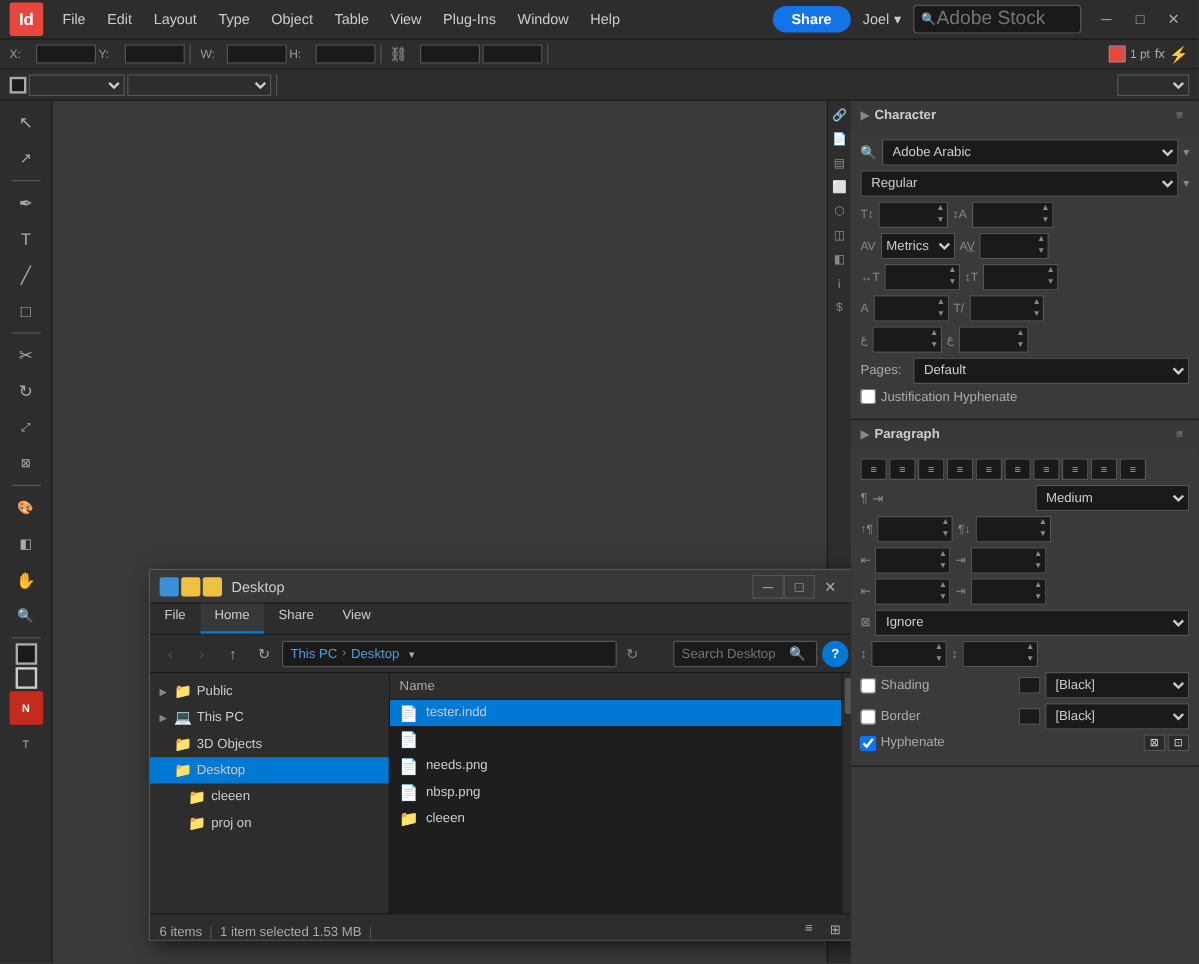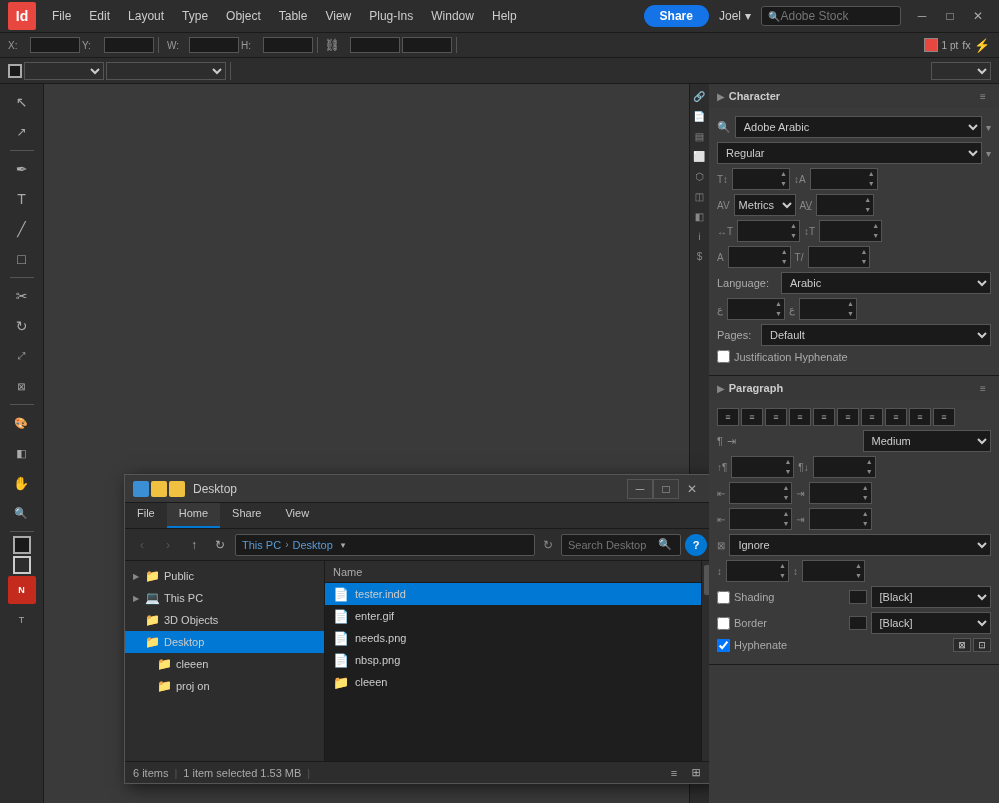--- a/index.html
+++ b/index.html
@@ -6,21 +6,21 @@
     body { width: 999px; height: 803px; background: #3a3a3a; font-family: 'Segoe UI', Arial, sans-serif; font-size: 11px; color: #ccc; overflow: hidden; }
 
     
     .menu-bar { display: flex; align-items: center; height: 32px; background: #2d2d2d; padding: 0 8px; gap: 2px; }
     .menu-logo { width: 28px; height: 28px; background: #e8473f; display: flex; align-items: center; justify-content: center; color: white; font-weight: bold; font-size: 14px; margin-right: 6px; border-radius: 2px; }
     .menu-item { padding: 4px 8px; color: #ccc; cursor: pointer; font-size: 12px; }
     .menu-spacer { flex: 1; }
     .share-btn { background: #1473e6; color: white; padding: 4px 16px; border-radius: 12px; cursor: pointer; font-size: 12px; font-weight: 600; }
     .user-btn { display: flex; align-items: center; gap: 4px; padding: 4px 8px; color: #ccc; cursor: pointer; font-size: 12px; }
     .search-bar { display: flex; align-items: center; background: #1a1a1a; border: 1px solid #555; border-radius: 3px; padding: 2px 6px; width: 140px; }
-    .search-bar input { background: none; border: none; color: #ccc; font-size: 12px; width: 100%; outline: none; }
+    .search-bar input { background: none; border: none; color: #ccc; font-size: 16px; width: 100%; outline: none; }
 
     
     .toolbar { height: 28px; background: #2d2d2d; border-top: 1px solid #1a1a1a; border-bottom: 1px solid #1a1a1a; display: flex; align-items: center; padding: 0 4px; gap: 4px; }
     .toolbar-section { display: flex; align-items: center; gap: 2px; padding: 0 4px; border-right: 1px solid #555; }
     .toolbar-label { color: #999; font-size: 10px; width: 20px; }
     .toolbar-input { background: #1a1a1a; border: 1px solid #555; color: #ccc; font-size: 10px; width: 50px; height: 16px; padding: 0 2px; }
     .toolbar-icon { width: 20px; height: 20px; display: flex; align-items: center; justify-content: center; color: #aaa; cursor: pointer; font-size: 10px; }
     .toolbar-dropdown { background: #2d2d2d; border: 1px solid #555; color: #ccc; font-size: 10px; height: 18px; padding: 0 2px; width: 80px; }
 
     
@@ -65,42 +65,42 @@
     .ribbon-tab { padding: 4px 12px; font-size: 11px; color: #ccc; cursor: pointer; }
     .ribbon-tab.active { background: #383838; border-bottom: 2px solid #0078d4; }
 
     .explorer-nav { display: flex; align-items: center; height: 32px; background: #2d2d2d; padding: 0 6px; border-bottom: 1px solid #1a1a1a; gap: 4px; }
     .nav-btn { width: 22px; height: 22px; display: flex; align-items: center; justify-content: center; color: #aaa; cursor: pointer; border-radius: 2px; font-size: 12px; }
     .nav-btn.disabled { color: #555; cursor: default; }
     .address-bar { flex: 1; display: flex; align-items: center; background: #1a1a1a; border: 1px solid #555; height: 22px; padding: 0 6px; border-radius: 2px; gap: 4px; overflow: hidden; }
     .address-segment { color: #5b9bd5; font-size: 11px; cursor: pointer; }
     .address-sep { color: #888; font-size: 10px; }
     .address-dropdown { color: #aaa; font-size: 9px; cursor: pointer; margin-left: 4px; }
-    .search-box { display: flex; align-items: center; background: #1a1a1a; border: 1px solid #555; height: 22px; width: 120px; padding: 0 6px; border-radius: 2px; }
+    .search-box { display: flex; align-items: center; background: #1a1a1a; border: 1px solid #555; height: 22px; width: 120px; padding: 0 6px; border-radius: 2px; margin-left: 21px; }
     .search-box input { background: none; border: none; color: #ccc; font-size: 11px; width: 90px; outline: none; }
     .search-box-icon { color: #888; font-size: 11px; }
 
     .explorer-body { display: flex; height: 200px; }
     .explorer-sidebar { width: 200px; background: #2d2d2d; border-right: 1px solid #1a1a1a; overflow-y: auto; padding: 4px 0; }
     .sidebar-item-exp { display: flex; align-items: center; height: 22px; padding: 0 8px; cursor: pointer; gap: 4px; }
     .sidebar-item-exp.selected { background: #0078d4; }
     .sidebar-icon { font-size: 12px; }
     .sidebar-label { font-size: 11px; color: #ccc; }
     .files-header { display: flex; align-items: center; height: 22px; background: #2d2d2d; border-bottom: 1px solid #1a1a1a; padding: 0 8px; }
     .file-col-header { font-size: 11px; color: #aaa; flex: 1; }
     .file-row { display: flex; align-items: center; height: 22px; padding: 0 8px; gap: 6px; cursor: pointer; }
     .file-row.selected { background: #0078d4; }
     .file-icon { font-size: 13px; width: 16px; }
     .file-name { font-size: 11px; color: #ccc; flex: 1; }
     .file-icon-indd { color: #e8473f; }
     .file-icon-gif { color: #f0c040; }
     .file-icon-png { color: #5b9bd5; }
     .file-icon-folder { color: #f0c040; }
 
-    .explorer-statusbar { height: 22px; background: #2d2d2d; border-top: 1px solid #1a1a1a; display: flex; align-items: center; padding: 0 8px; justify-content: space-between; }
+    .explorer-statusbar { height: 22px; background: #2d2d2d; border-top: 1px solid #1a1a1a; display: flex; align-items: flex-end; padding: 0 8px; justify-content: space-between; }
     .status-info { font-size: 11px; color: #aaa; }
     .status-icons { display: flex; gap: 4px; }
     .status-icon-btn { width: 18px; height: 18px; display: flex; align-items: center; justify-content: center; color: #aaa; font-size: 11px; cursor: pointer; }
 
     
     .para-align-row { display: flex; gap: 2px; margin-bottom: 4px; }
     .align-btn { width: 22px; height: 18px; background: #1a1a1a; border: 1px solid #555; display: flex; align-items: center; justify-content: center; cursor: pointer; color: #aaa; font-size: 9px; }
     .right-icon { color: #888; font-size: 10px; cursor: pointer; width: 16px; height: 16px; display: flex; align-items: center; justify-content: center; }
 
     
@@ -306,21 +306,20 @@
             <div class="files-header">
               <span class="file-col-header">Name</span>
             </div>
             <div style="flex:1;overflow-y:auto;background:#1e1e1e;">
               <div class="file-row selected">
                 <span class="file-icon file-icon-indd">📄</span>
                 <span class="file-name">tester.indd</span>
               </div>
               <div class="file-row">
                 <span class="file-icon file-icon-gif">📄</span>
-                <span class="file-name">enter.gif</span>
               </div>
               <div class="file-row">
                 <span class="file-icon file-icon-png">📄</span>
                 <span class="file-name">needs.png</span>
               </div>
               <div class="file-row">
                 <span class="file-icon file-icon-png">📄</span>
                 <span class="file-name">nbsp.png</span>
               </div>
               <div class="file-row">
@@ -443,26 +442,20 @@
             <span style="font-size:10px;color:#888;">T/</span>
             <div class="char-spinbox">
               <input type="text" value="" style="width: 50px;">
               <div class="char-spinbox-arrows">
                 <span>▲</span>
                 <span>▼</span>
               </div>
             </div>
           </div>
 
-          <div class="char-row">
-            <span style="color:#aaa;font-size:11px;width:60px;">Language:</span>
-            <select class="char-dropdown">
-              <option>Arabic</option>
-            </select>
-          </div>
 
           <div class="char-row">
             <span style="font-size:10px;color:#888;">ﻉ</span>
             <div class="char-spinbox">
               <input type="text" value="" style="width: 45px;">
               <div class="char-spinbox-arrows">
                 <span>▲</span>
                 <span>▼</span>
               </div>
             </div>

